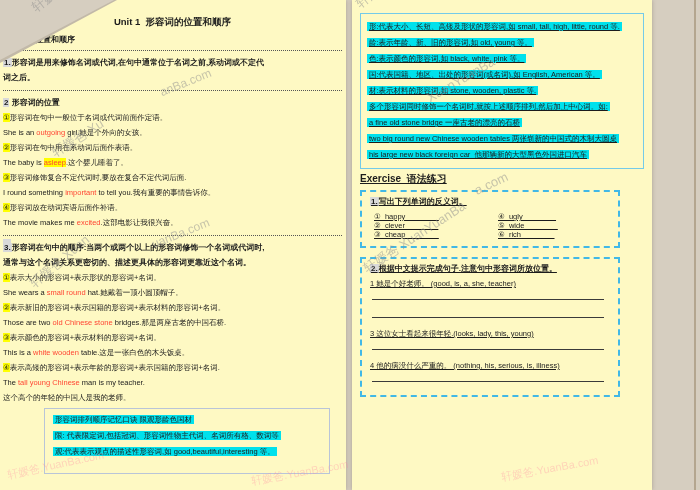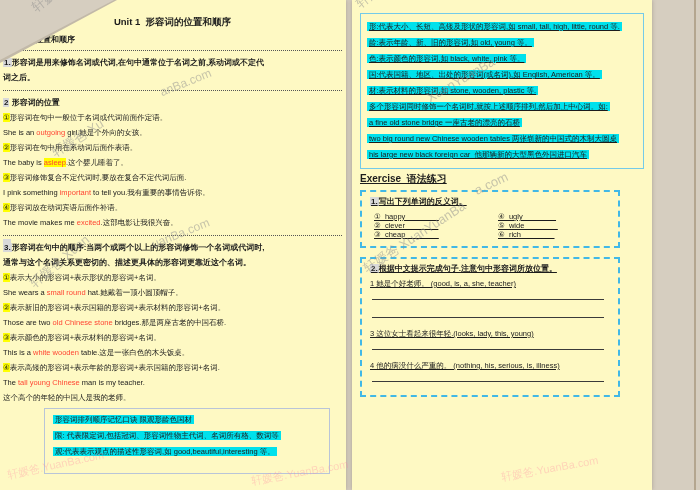--- a/index.html
+++ b/index.html
@@ -61,21 +61,21 @@
       <div class="rule"></div>
       <div class="t-line"><span class="ghl b">1.</span><span class="b">形容词是用来修饰名词或代词,在句中通常位于名词之前,系动词或不定代</span></div>
       <div class="t-line"><span class="b">词之后。</span></div>
       <div class="rule"></div>
       <div class="t-line"><span class="ghl b">2</span><span class="b"> 形容词的位置</span></div>
       <div class="t-line"><span class="yhl">①</span><span>形容词在句中一般位于名词或代词前面作定语。</span></div>
       <div class="t-line"><span>She is an </span><span class="red">outgoing</span><span> girl.她是个外向的女孩。</span></div>
       <div class="t-line"><span class="yhl">②</span><span>形容词在句中用在系动词后面作表语。</span></div>
       <div class="t-line"><span>The baby is </span><span class="red yhl">asleep</span><span>.这个婴儿睡着了。</span></div>
       <div class="t-line"><span class="yhl">③</span><span>形容词修饰复合不定代词时,要放在复合不定代词后面.</span></div>
-      <div class="t-line"><span>I pink something </span><span class="red">important</span><span> to tell you.我有重要的事情告诉你。</span></div>
+      <div class="t-line"><span>I round something </span><span class="red">important</span><span> to tell you.我有重要的事情告诉你。</span></div>
       <div class="t-line"><span class="yhl">④</span><span>形容词放在动词宾语后面作补语。</span></div>
       <div class="t-line"><span>The movie makes me </span><span class="red">excited</span><span>.这部电影让我很兴奋。</span></div>
       <div class="rule"><span class="gsq"></span></div>
       <div class="t-line"><span class="ghl b">3.</span><span class="b">形容词在句中的顺序:当两个或两个以上的形容词修饰一个名词或代词时,</span></div>
       <div class="t-line"><span class="b">通常与这个名词关系更密切的、描述更具体的形容词更靠近这个名词。</span></div>
       <div class="t-line"><span class="yhl">①</span><span>表示大小的形容词+表示形状的形容词+名词。</span></div>
       <div class="t-line"><span>She wears a </span><span class="red">small round</span><span> hat.她戴着一顶小圆顶帽子。</span></div>
       <div class="t-line"><span class="yhl">②</span><span>表示新旧的形容词+表示国籍的形容词+表示材料的形容词+名词。</span></div>
       <div class="t-line"><span>Those are two </span><span class="red">old Chinese stone</span><span> bridges.那是两座古老的中国石桥.</span></div>
       <div class="t-line"><span class="yhl">③</span><span>表示颜色的形容词+表示材料的形容词+名词。</span></div>

